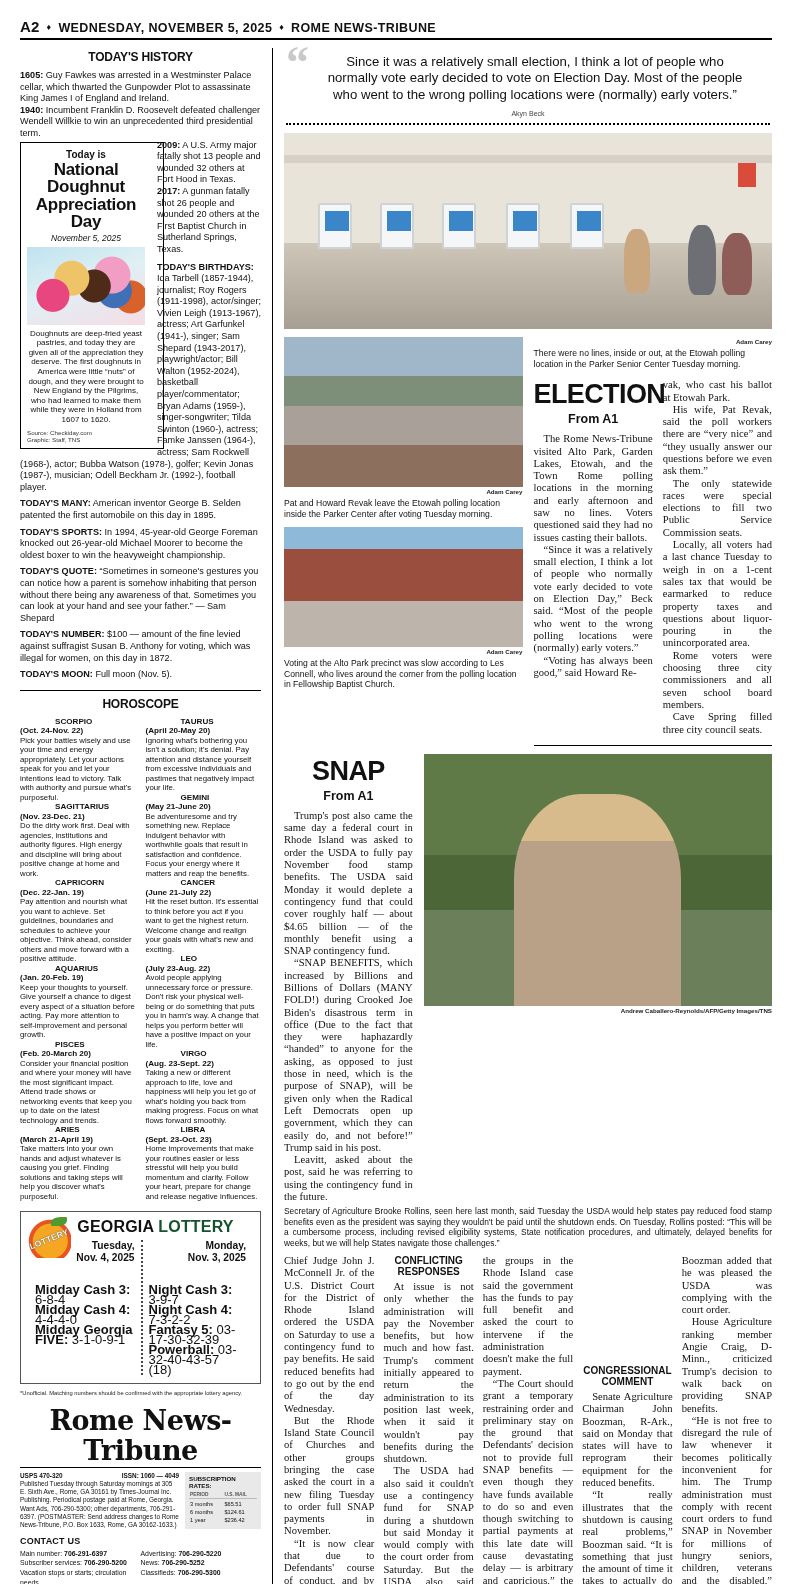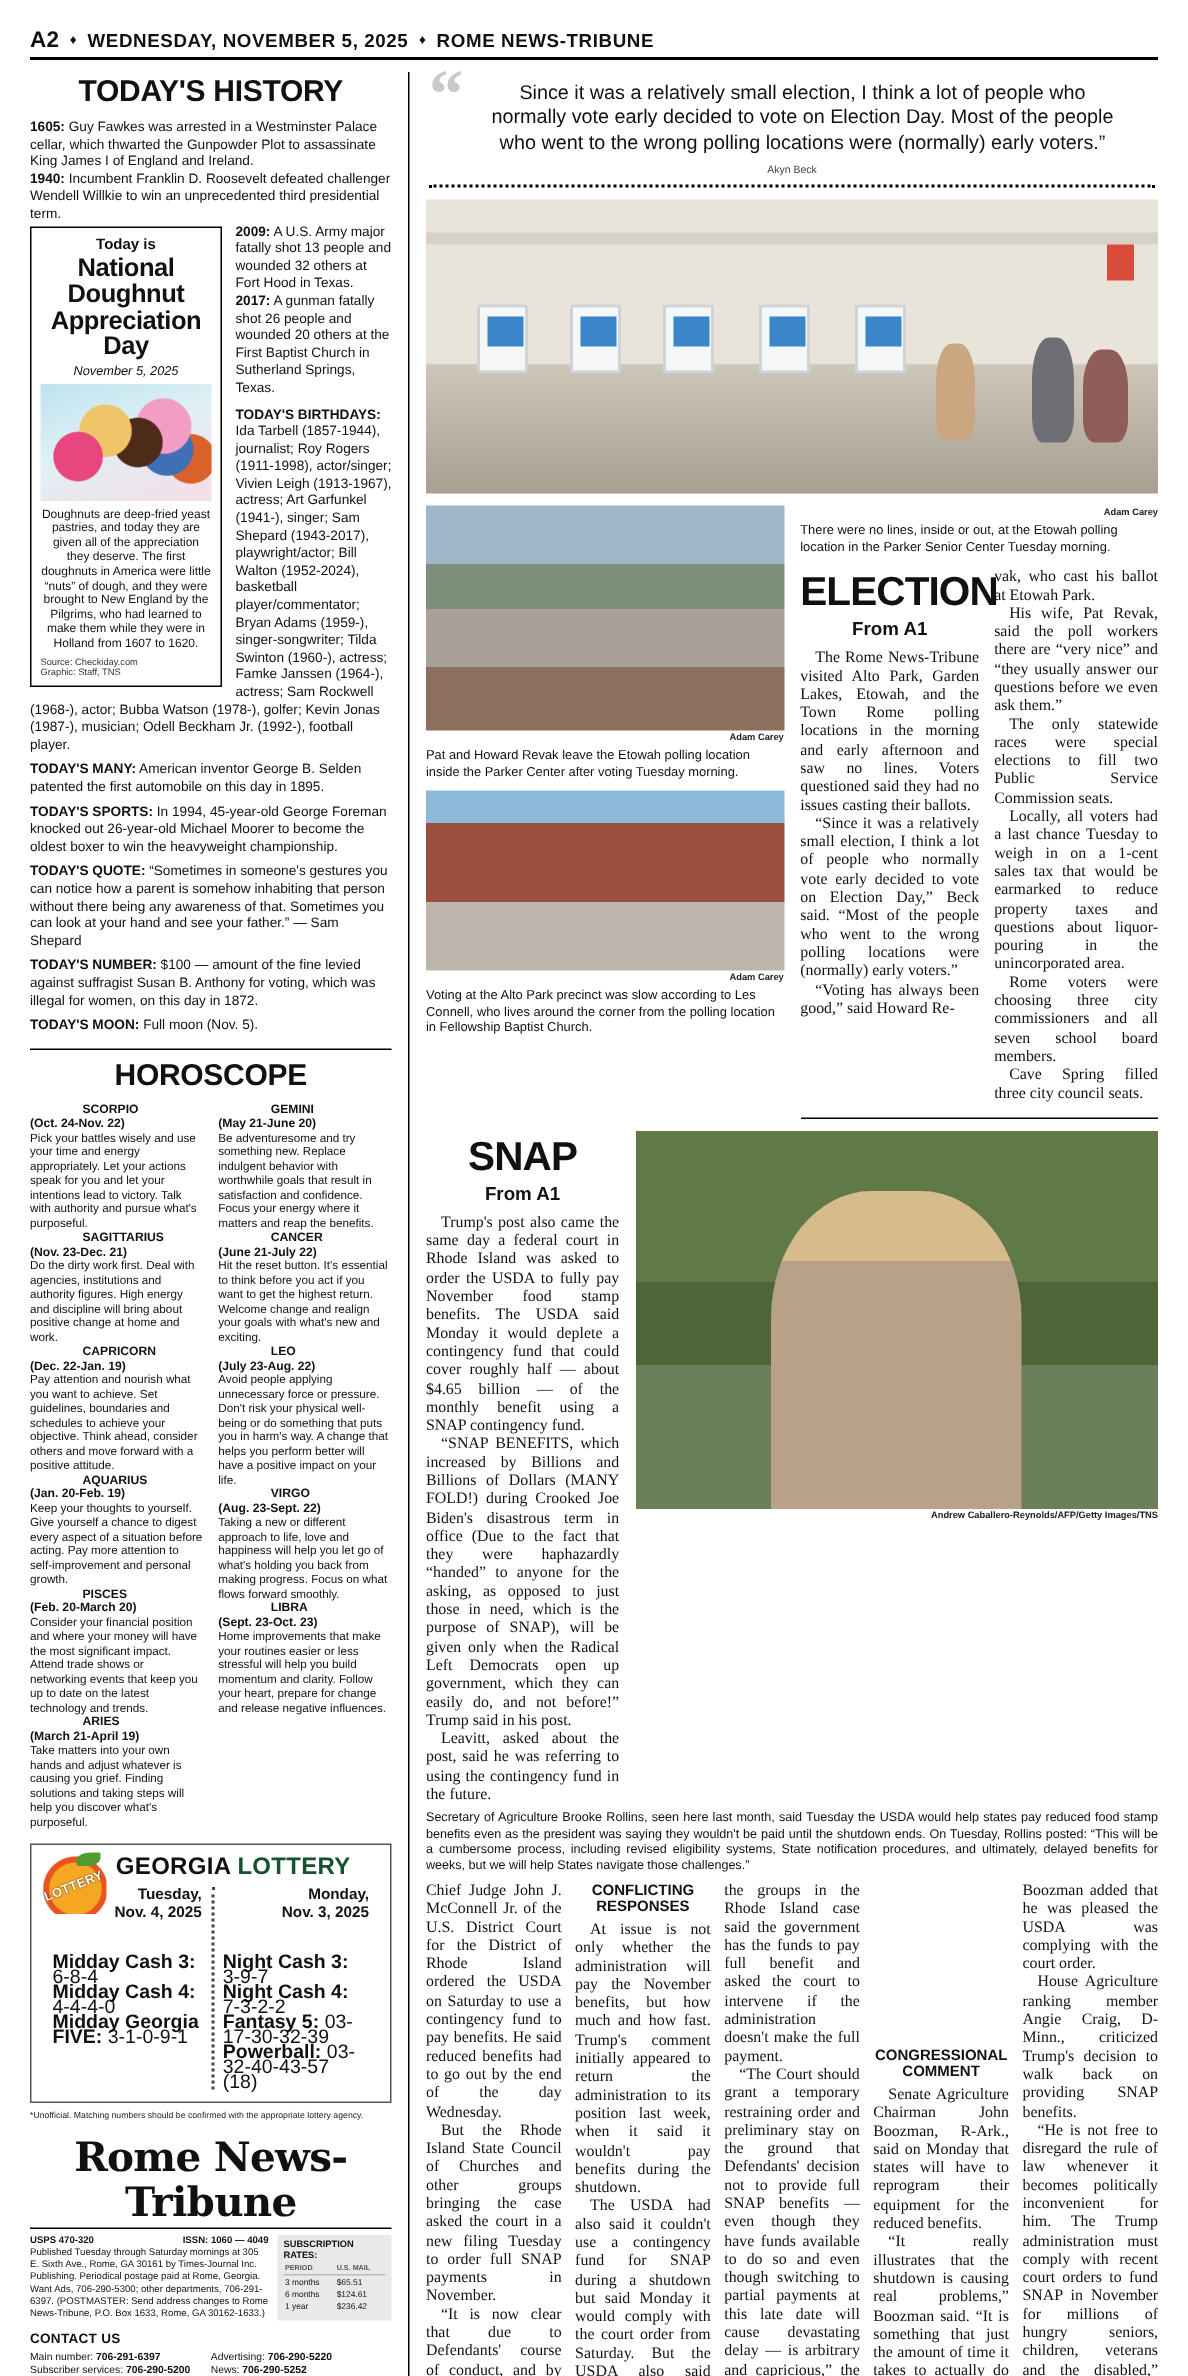--- a/index.html
+++ b/index.html
@@ -25,34 +25,34 @@
   .folio-text { font-weight:bold; font-size:12.5px; letter-spacing:.4px; }
   .folio-rule { border-bottom:2.2px solid #000; margin:0 20px 0 20px; }
 
   .body-wrap { display:flex; padding: 8px 20px 0 20px; gap:0; }
 
   
   .rail { width:252px; flex:0 0 252px; padding-right:11px; }
   .rail-divider { width:1px; flex:0 0 1px; background:#000; align-self:stretch; margin-right:11px; }
 
   .sec-title {
-    text-align:center; font-weight:bold; font-size:20px; letter-spacing:-0.2px;
+    text-align:center; font-weight:bold; font-size:12px; letter-spacing:-0.2px;
     font-family:"Liberation Sans Narrow","Liberation Sans",sans-serif;
     margin: 2px 0 6px 0;
   }
   .hist-body { font-size:9.1px; line-height:11.6px; text-align:left; }
   .hist-body b { font-weight:bold;text-align:center; }
   .hist-lead { margin-bottom:0; }
 
   .hist-flow { }
   .hist-flow .floatbox { float:left; width:128px; margin: 2px 9px 4px 0; }
 
   
   .promo {
-    border:1.4px solid #000; padding:6px 6px 5px 6px; width:128px;
+    border:1.4px solid #000; padding:6px 18px 5px 6px; width:144px;
     text-align:center;
   }
   .promo-today { font-size:10px; font-weight:bold; margin-bottom:1px;
     font-family:"Liberation Sans Narrow","Liberation Sans",sans-serif;}
   .promo-main {
     font-family:"Liberation Sans Narrow","Liberation Sans",sans-serif;
     font-weight:bold; font-size:17px; line-height:17.5px; letter-spacing:-.3px;
   }
   .promo-date { font-size:8.5px; font-style:italic; margin:2px 0 4px 0; }
   .promo-img {
@@ -307,20 +307,25 @@
             <div class="horo-dates">(Feb. 20-March 20)</div>
             <div class="horo-text">Consider your financial position and where your money will have the most significant impact. Attend trade shows or networking events that keep you up to date on the latest technology and trends.</div>
           </div>
           <div>
             <div class="horo-sign">ARIES</div>
             <div class="horo-dates">(March 21-April 19)</div>
             <div class="horo-text">Take matters into your own hands and adjust whatever is causing you grief. Finding solutions and taking steps will help you discover what's purposeful.</div>
           </div>
         </div>
         <div class="horo-col">
+          <div>
+            <div class="horo-sign">TAURUS</div>
+            <div class="horo-dates">(April 20-May 20)</div>
+            <div class="horo-text">Ignoring what's bothering you isn't a solution; it's denial. Pay attention and distance yourself from excessive individuals and pastimes that negatively impact your life.</div>
+          </div>
           <div>
             <div class="horo-sign">GEMINI</div>
             <div class="horo-dates">(May 21-June 20)</div>
             <div class="horo-text">Be adventuresome and try something new. Replace indulgent behavior with worthwhile goals that result in satisfaction and confidence. Focus your energy where it matters and reap the benefits.</div>
           </div>
           <div>
             <div class="horo-sign">CANCER</div>
             <div class="horo-dates">(June 21-July 22)</div>
             <div class="horo-text">Hit the reset button. It's essential to think before you act if you want to get the highest return. Welcome change and realign your goals with what's new and exciting.</div>
           </div>

